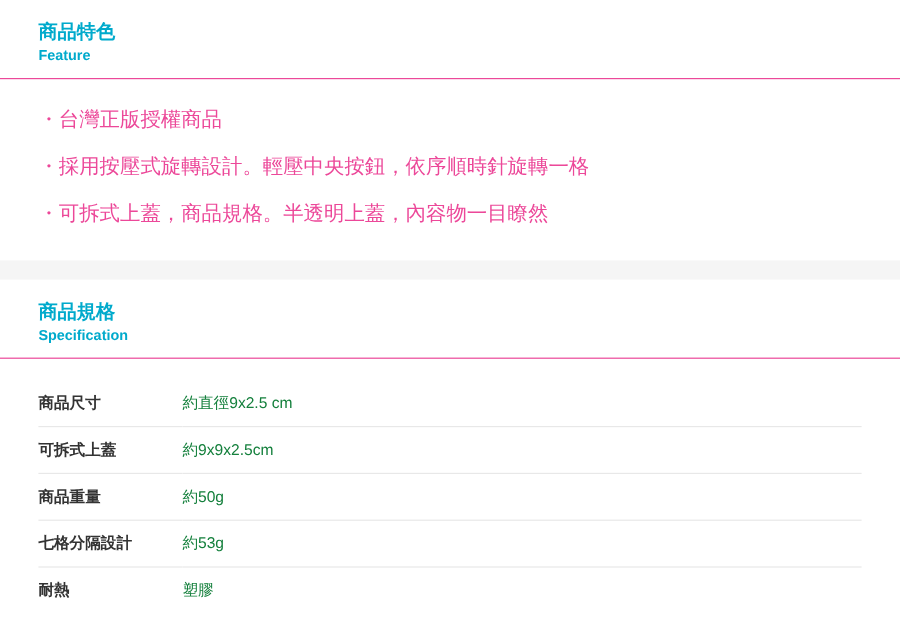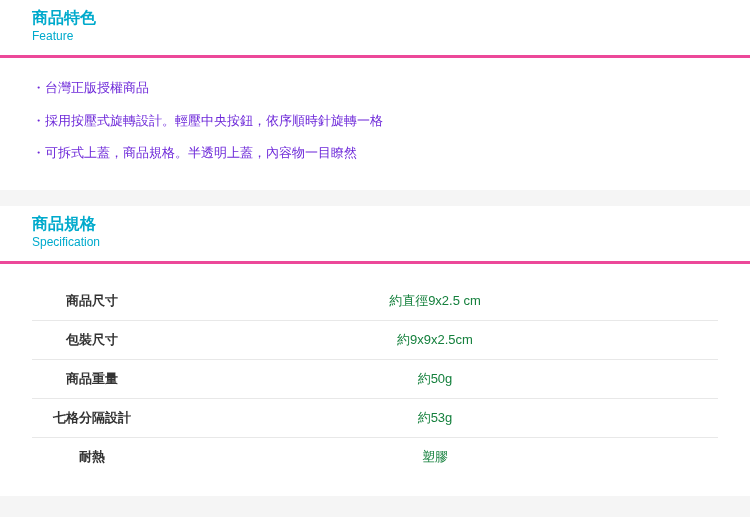--- a/index.html
+++ b/index.html
@@ -22,57 +22,56 @@
       background: #f5f5f5;
       min-height: 517px;
     }
 
     .section-wrapper {
       background: #ffffff;
       margin-bottom: 8px;
     }
 
     .section-header {
-      padding: 8px 32px 12px 32px;
-      border-bottom: 3px solid #ec4899;
+      padding: 18px 32px 12px 32px;
+      border-bottom: 1px solid #ec4899;
     }
 
     .section-title-zh {
       font-size: 16px;
       font-weight: bold;
       color: #00aacc;
       line-height: 1.3;
     }
 
     .section-title-en {
       font-size: 12px;
       color: #00aacc;
-      font-weight: normal;
+      font-weight: bold;
     }
 
     .section-body {
       padding: 14px 32px 20px 32px;
     }
 
     .feature-item {
       padding: 6px 0;
-      font-size: 13px;
-      color: #6d28d9;
+      font-size: 17px;
+      color: #ec4899;
       line-height: 1.6;
     }
 
     .spec-table {
       width: 100%;
       border-collapse: collapse;
       margin-top: 4px;
     }
 
     .spec-table tr {
       border-bottom: 1px solid #e8e8e8;
-      text-align: center;
     }
 
     .spec-table tr:last-child {
       border-bottom: none;
     }
 
     .spec-label {
       padding: 10px 0;
       font-size: 13px;
       font-weight: bold;
@@ -118,21 +117,21 @@
       <div class="section-title-en">Specification</div>
     </div>
     <div class="section-body">
       <table class="spec-table">
         <tbody id="spec-tbody">
         <tr>
               <td class="spec-label">商品尺寸</td>
               <td class="spec-value">約直徑9x2.5 cm</td>
             </tr>
             <tr>
-              <td class="spec-label">包裝尺寸</td>
+              <td class="spec-label">可拆式上蓋</td>
               <td class="spec-value">約9x9x2.5cm</td>
             </tr>
             <tr>
               <td class="spec-label">商品重量</td>
               <td class="spec-value">約50g</td>
             </tr>
             <tr>
               <td class="spec-label">七格分隔設計</td>
               <td class="spec-value">約53g</td>
             </tr>

